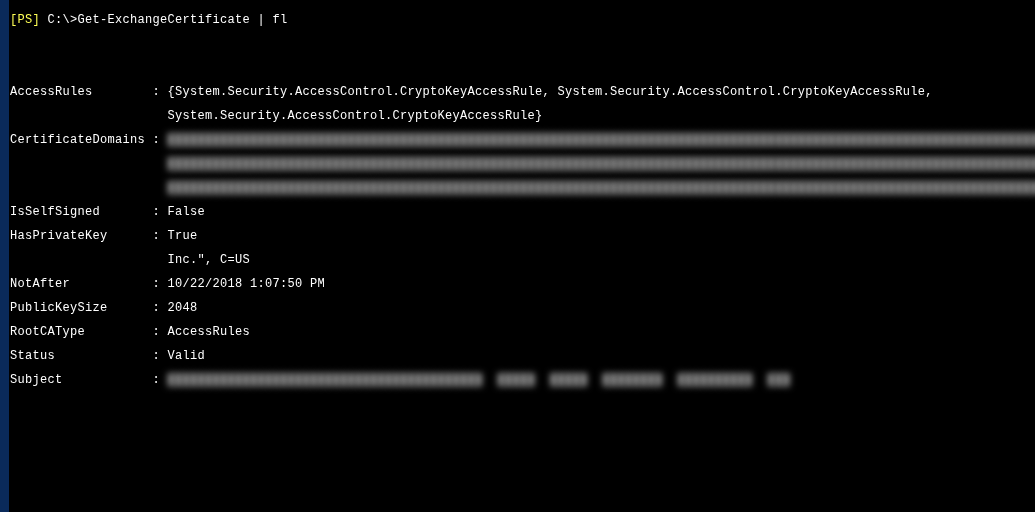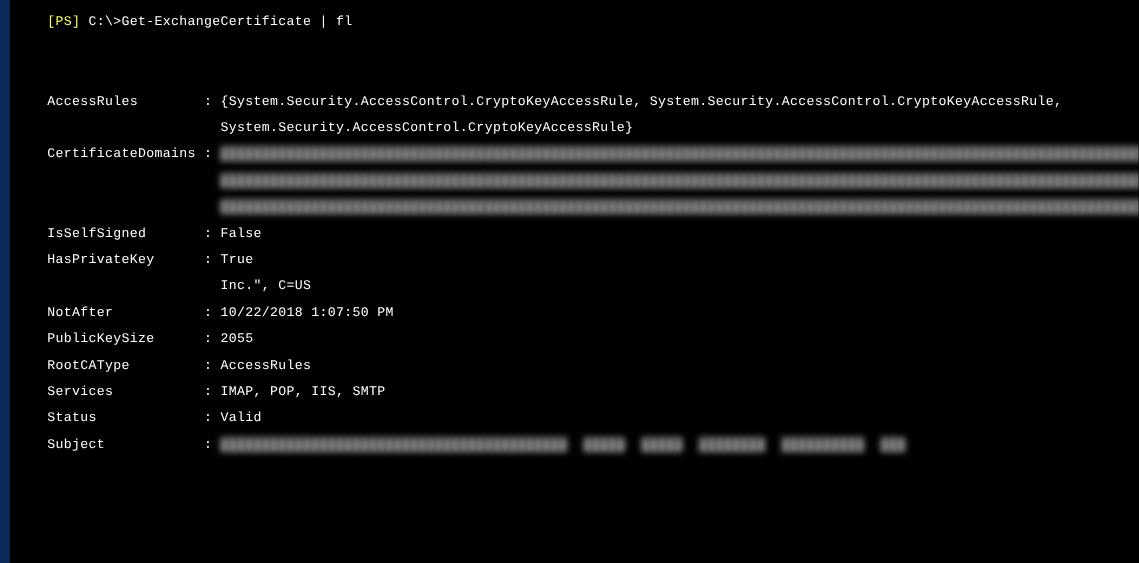--- a/index.html
+++ b/index.html
@@ -39,44 +39,42 @@
       color: #ffffff;
     }
     .blur {
       color: transparent;
       text-shadow: 0 0 6px rgba(200,200,200,0.9);
       user-select: none;
     }
     .row {
       display: block;
       white-space: pre;
-      padding-left: 33px;
     }
   </style>
 </head>
 <body>
 
 <div class="left-bar"></div>
 
 <div class="content">
 <span class="row"><span class="ps">[PS]</span><span class="white"> C:\&gt;</span><span class="white">Get-ExchangeCertificate | fl</span></span>
 <span class="row"> </span>
 <span class="row"> </span>
 <span class="row">AccessRules        : <span>{System.Security.AccessControl.CryptoKeyAccessRule, System.Security.AccessControl.CryptoKeyAccessRule,</span></span>
 <span class="row">                     <span>System.Security.AccessControl.CryptoKeyAccessRule}</span></span>
 <span class="row">CertificateDomains : <span class="blur">▓▓▓▓▓▓▓▓▓▓▓▓▓▓▓▓▓▓▓▓▓▓▓▓▓▓▓▓▓▓▓▓▓▓▓▓▓▓▓▓▓▓▓▓▓▓▓▓▓▓▓▓▓▓▓▓▓▓▓▓▓▓▓▓▓▓▓▓▓▓▓▓▓▓▓▓▓▓▓▓▓▓▓▓▓▓▓▓▓▓▓▓▓▓▓▓▓▓▓▓▓▓▓▓▓▓▓▓▓▓▓▓▓▓▓▓▓▓▓▓▓▓▓▓▓▓▓▓</span></span>
 <span class="row">                     <span class="blur">▓▓▓▓▓▓▓▓▓▓▓▓▓▓▓▓▓▓▓▓▓▓▓▓▓▓▓▓▓▓▓▓▓▓▓▓▓▓▓▓▓▓▓▓▓▓▓▓▓▓▓▓▓▓▓▓▓▓▓▓▓▓▓▓▓▓▓▓▓▓▓▓▓▓▓▓▓▓▓▓▓▓▓▓▓▓▓▓▓▓▓▓▓▓▓▓▓▓▓▓▓▓▓▓▓▓▓▓▓▓▓▓▓▓▓▓▓▓▓▓▓▓▓▓▓▓▓▓</span></span>
 <span class="row">                     <span class="blur">▓▓▓▓▓▓▓▓▓▓▓▓▓▓▓▓▓▓▓▓▓▓▓▓▓▓▓▓▓▓▓▓▓▓▓▓▓▓▓▓▓▓▓▓▓▓▓▓▓▓▓▓▓▓▓▓▓▓▓▓▓▓▓▓▓▓▓▓▓▓▓▓▓▓▓▓▓▓▓▓▓▓▓▓▓▓▓▓▓▓▓▓▓▓▓▓▓▓▓▓▓▓▓▓▓▓▓▓▓▓▓▓▓▓▓▓▓▓▓▓▓▓▓▓▓▓▓▓</span></span>
 <span class="row">IsSelfSigned       : <span>False</span></span>
 <span class="row">HasPrivateKey      : <span>True</span></span>
 <span class="row">                     <span>Inc.", C=US</span></span>
 <span class="row">NotAfter           : <span>10/22/2018 1:07:50 PM</span></span>
-<span class="row">PublicKeySize      : <span>2055</span></span>
+<span class="row">PublicKeySize      : <span>2048</span></span>
 <span class="row">RootCAType         : <span>AccessRules</span></span>
-<span class="row">Services           : <span>IMAP, POP, IIS, SMTP</span></span>
 <span class="row">Status             : <span>Valid</span></span>
 <span class="row">Subject            : <span class="blur">▓▓▓▓▓▓▓▓▓▓▓▓▓▓▓▓▓▓▓▓▓▓▓▓▓▓▓▓▓▓▓▓▓▓▓▓▓▓▓▓▓▓  ▓▓▓▓▓  ▓▓▓▓▓  ▓▓▓▓▓▓▓▓  ▓▓▓▓▓▓▓▓▓▓  ▓▓▓</span></span>
 
 
 
 
 
 
 
 

